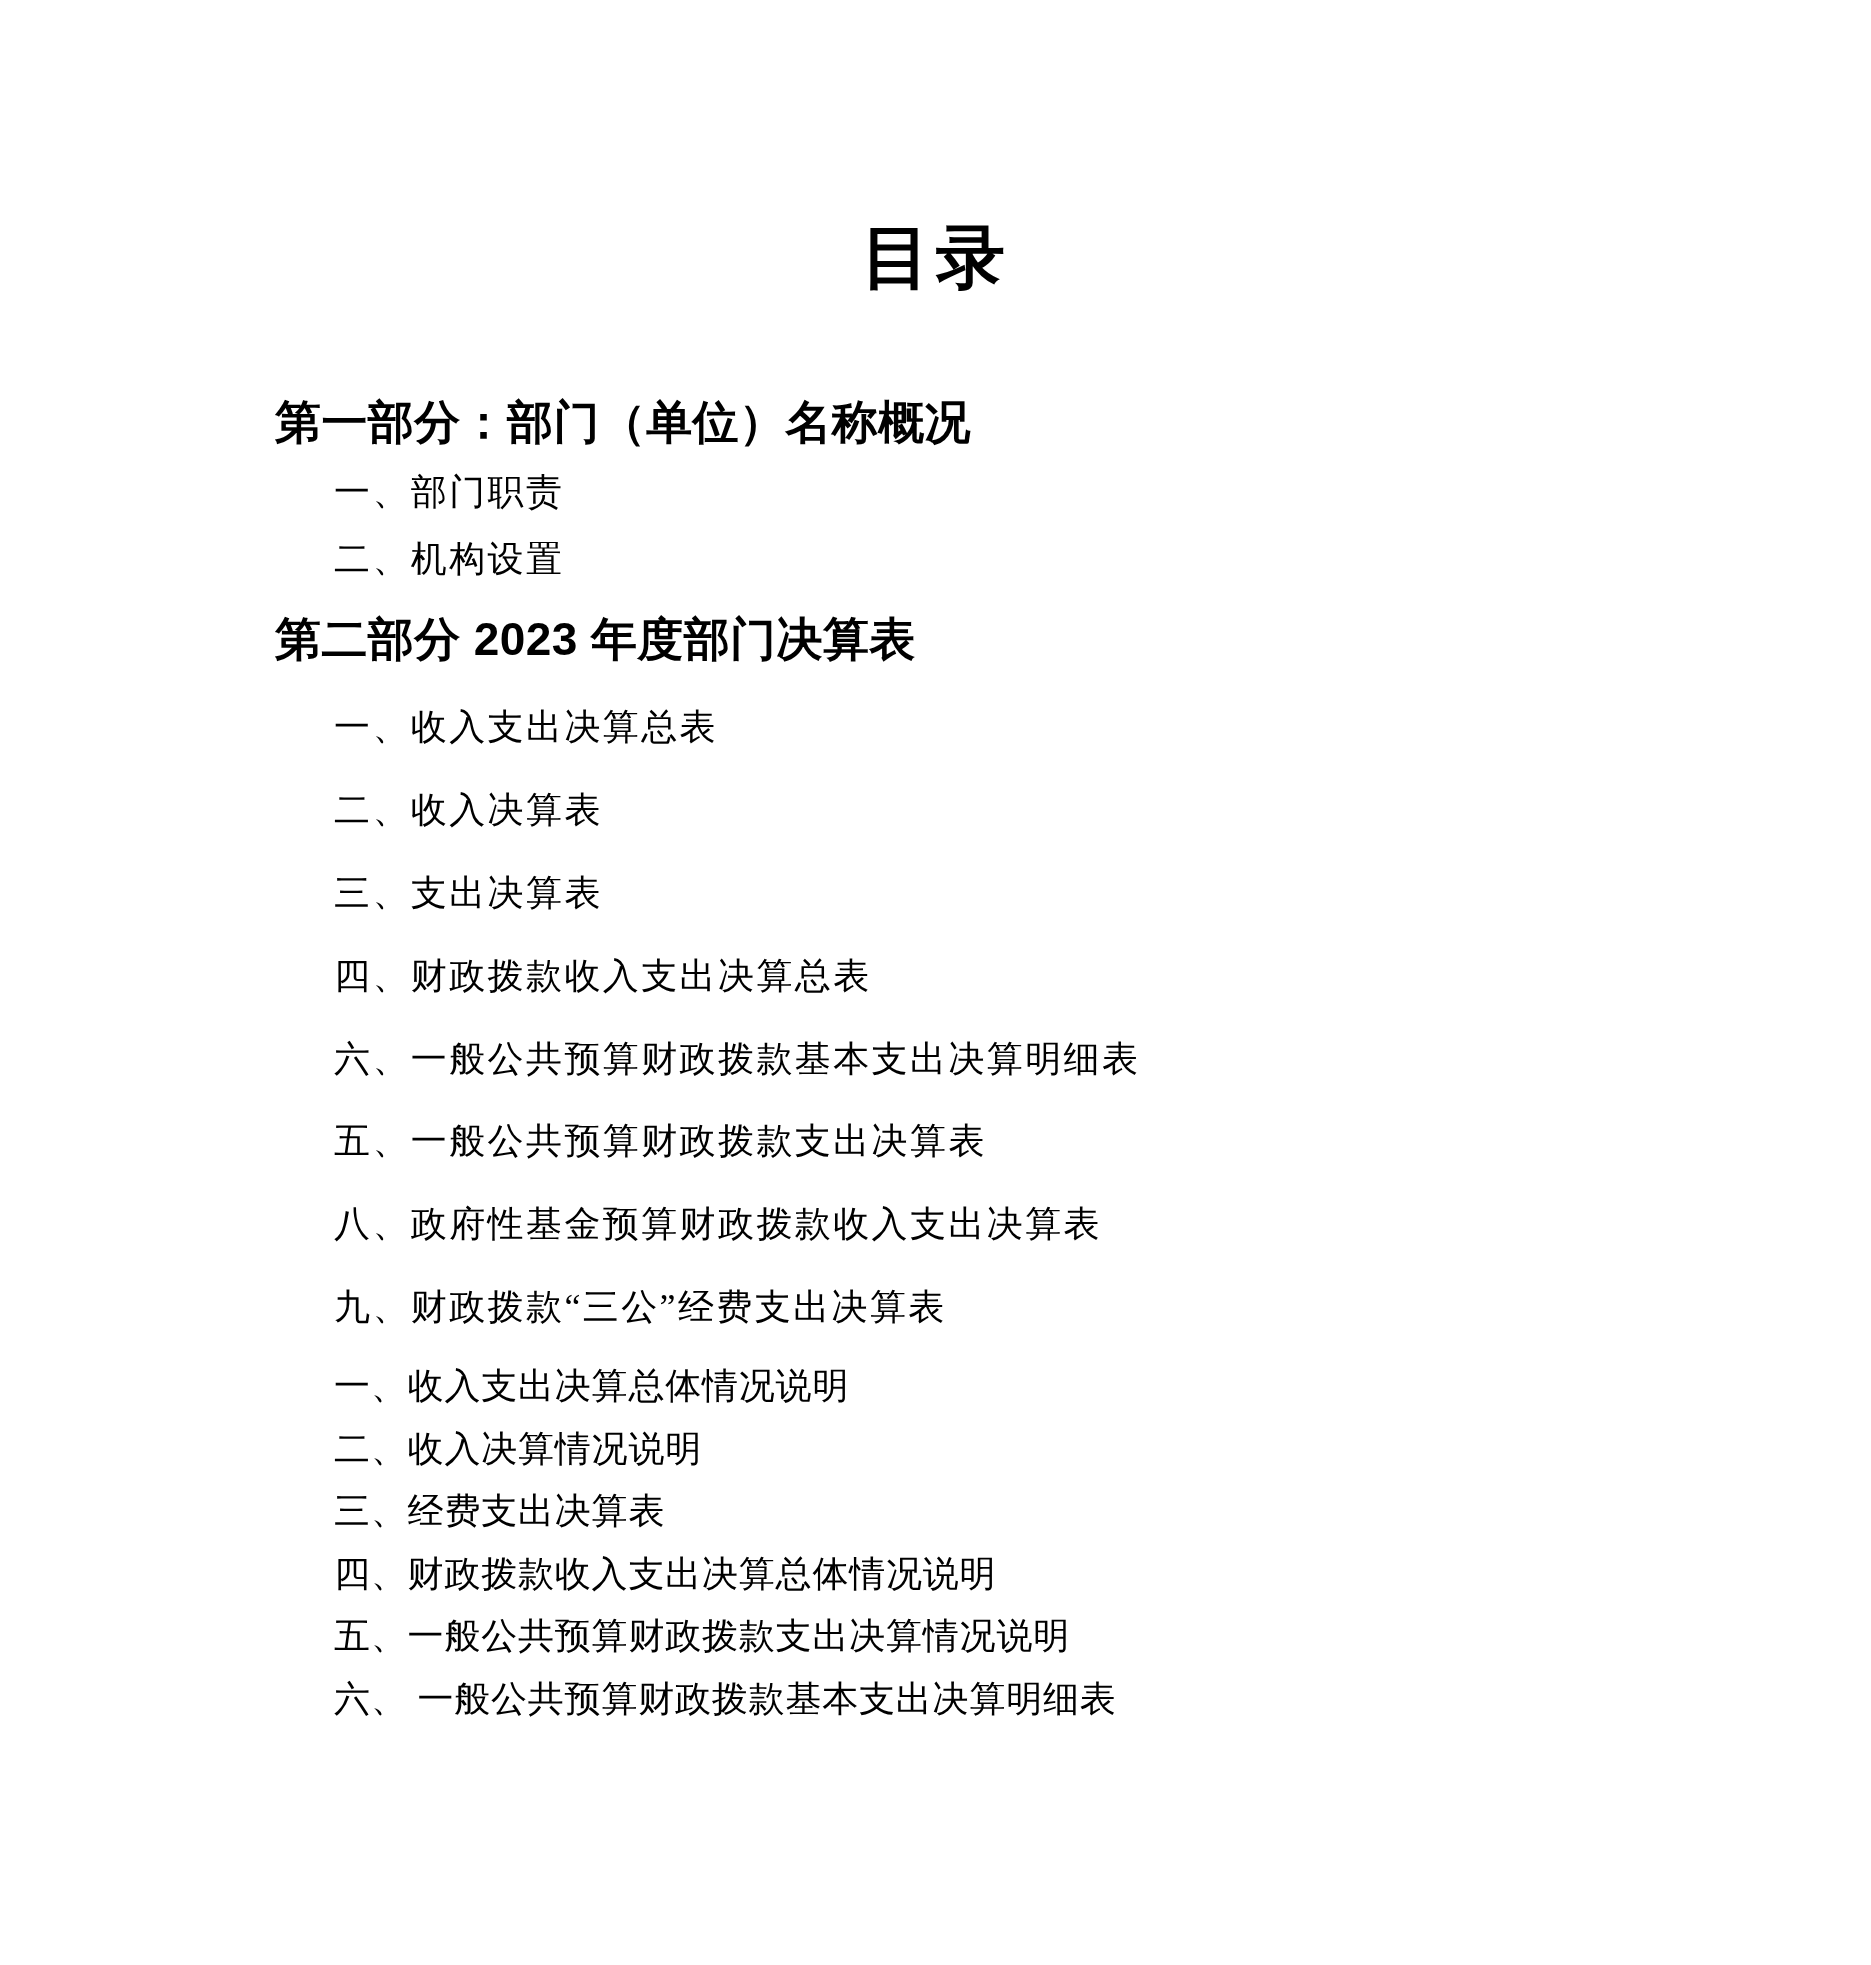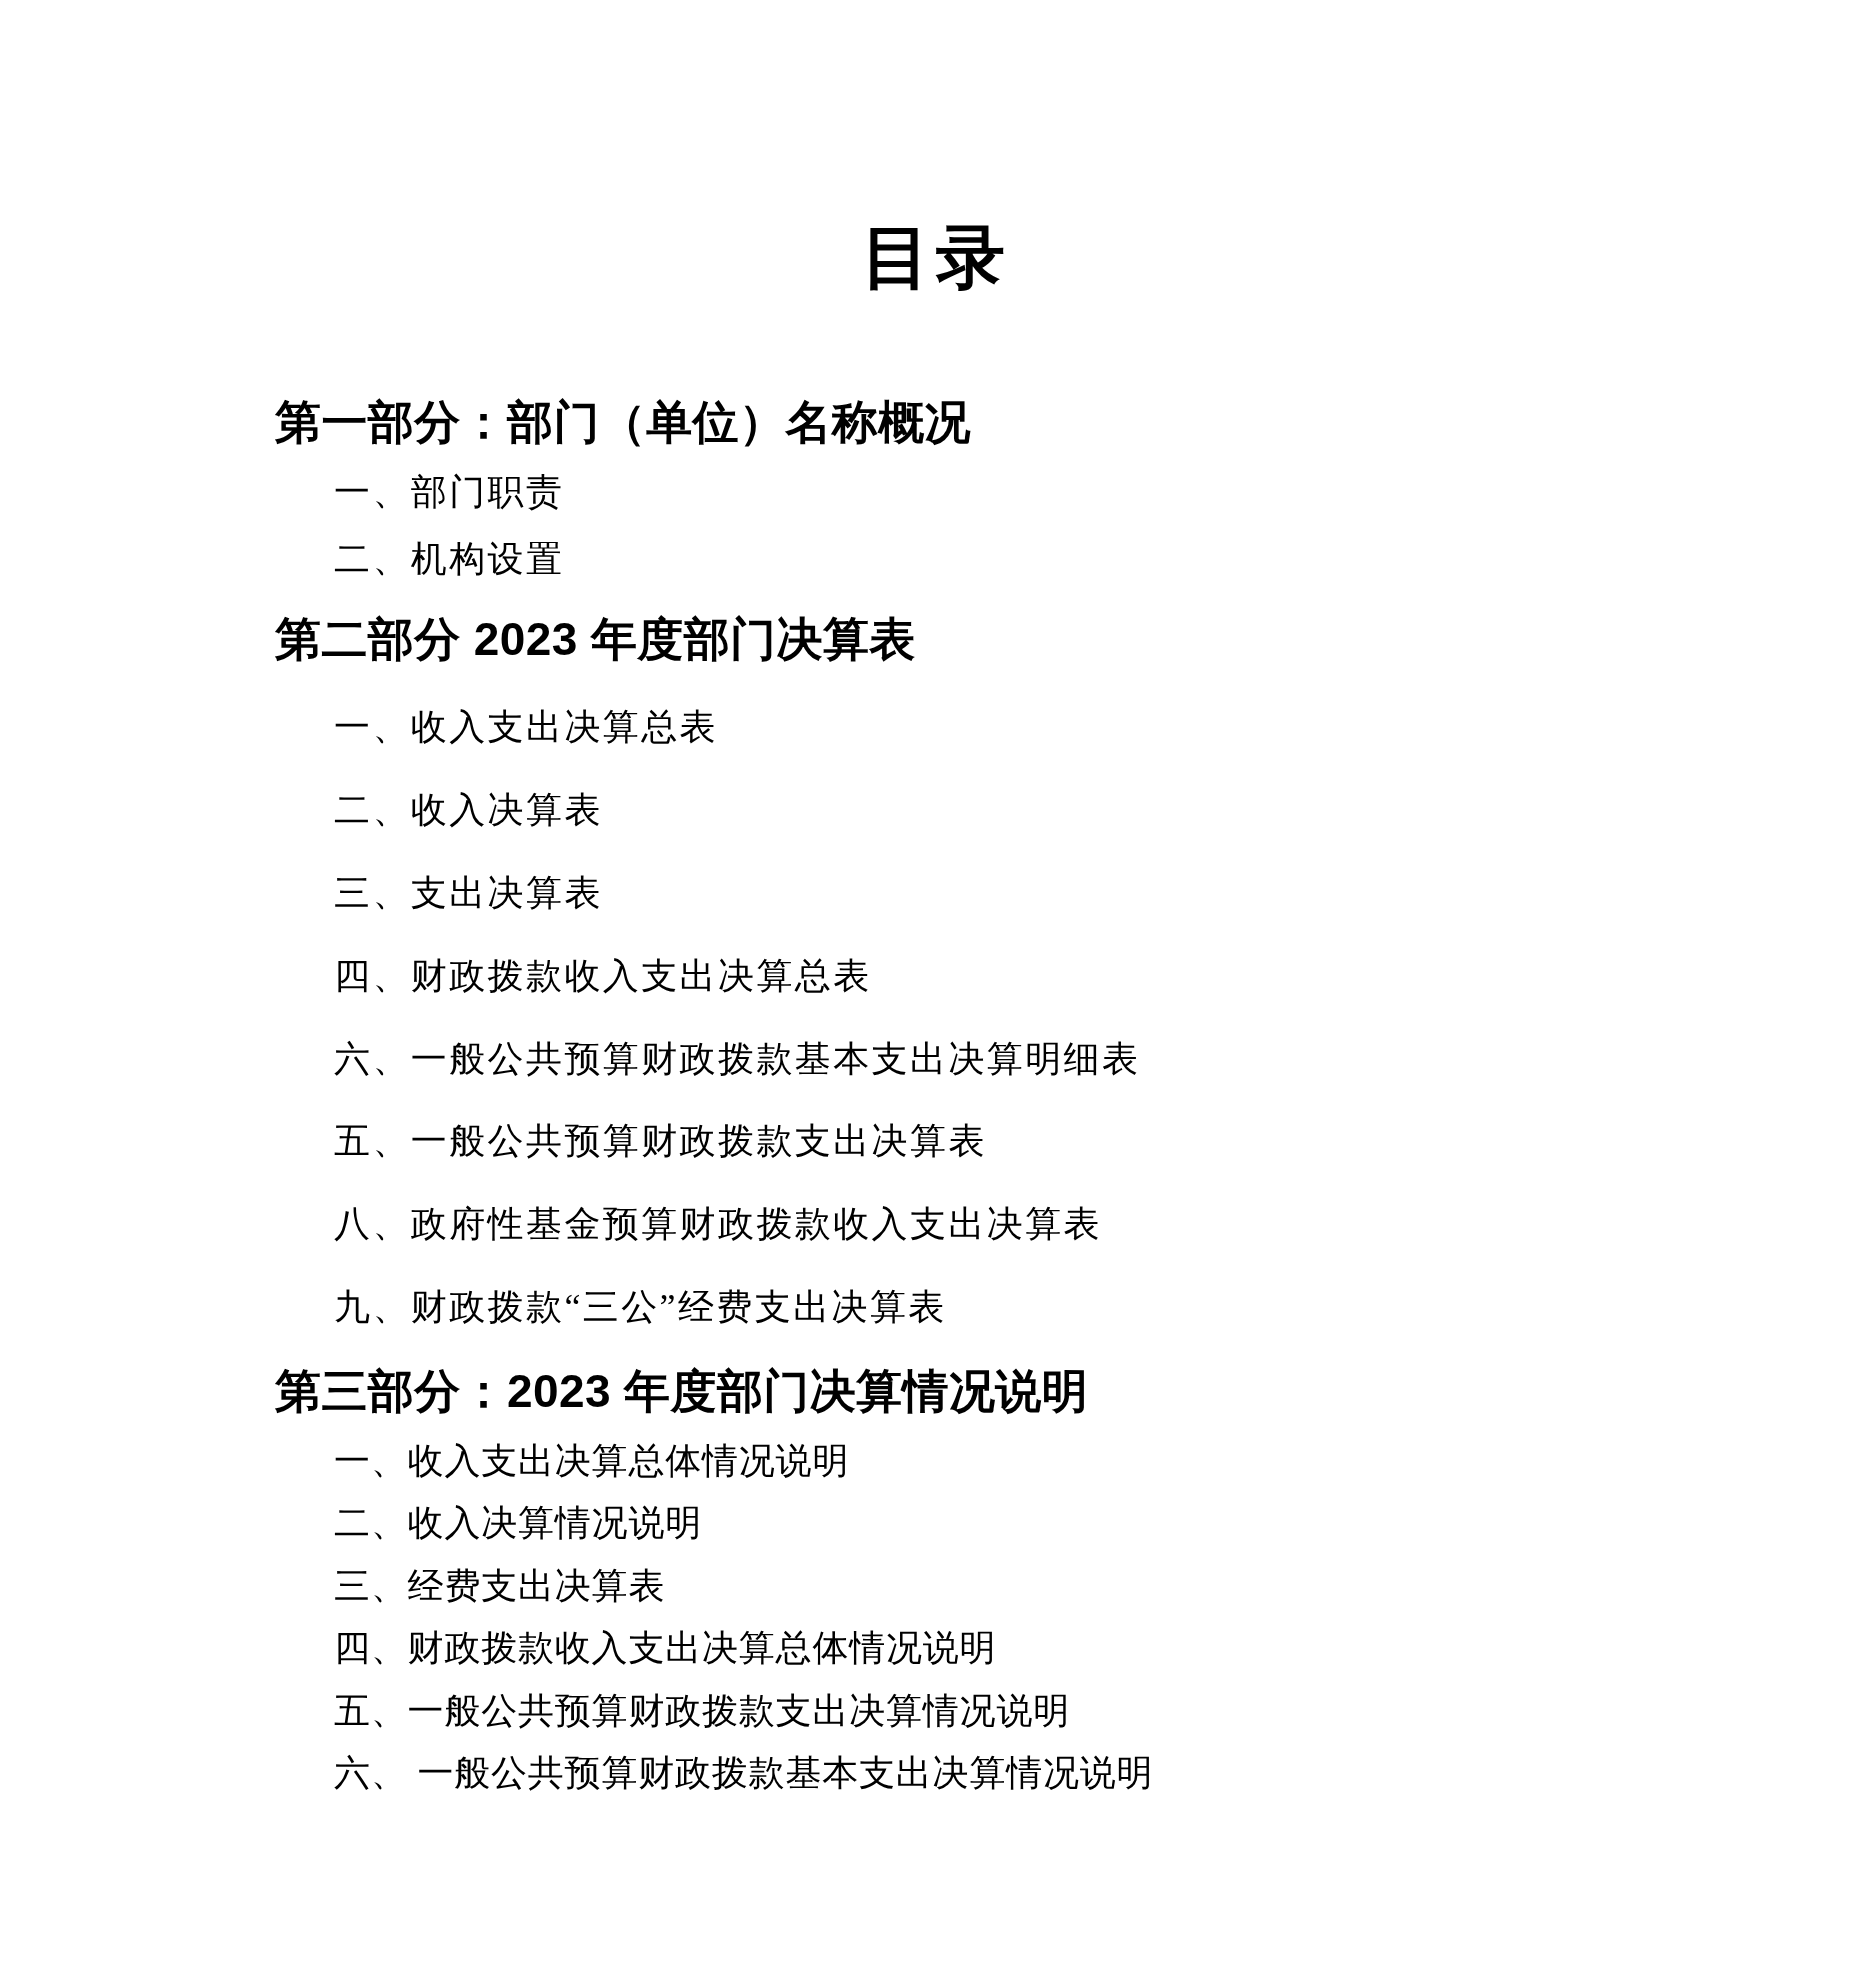--- a/index.html
+++ b/index.html
@@ -75,23 +75,22 @@
     <div class="entry">四、财政拨款收入支出决算总表</div>
     <div class="entry">六、一般公共预算财政拨款基本支出决算明细表</div>
     <div class="entry">五、一般公共预算财政拨款支出决算表</div>
     <div class="entry">八、政府性基金预算财政拨款收入支出决算表</div>
     <div class="entry">九、财政拨款“三公”经费支出决算表</div>
   </div>
 
   <div class="spacer-small"></div>
 
   <div class="group-3">
-    <div class="section-heading">第三部分：2023 年度部门决算情况说明</div>
     <div class="entry tight">一、收入支出决算总体情况说明</div>
     <div class="entry tight">二、收入决算情况说明</div>
     <div class="entry tight">三、经费支出决算表</div>
     <div class="entry tight">四、财政拨款收入支出决算总体情况说明</div>
     <div class="entry tight">五、一般公共预算财政拨款支出决算情况说明</div>
-    <div class="entry tight">六、 一般公共预算财政拨款基本支出决算情况说明</div>
+    <div class="entry tight">六、 一般公共预算财政拨款基本支出决算明细表</div>
   </div>
 
 </div>
 
 
 </body></html>

